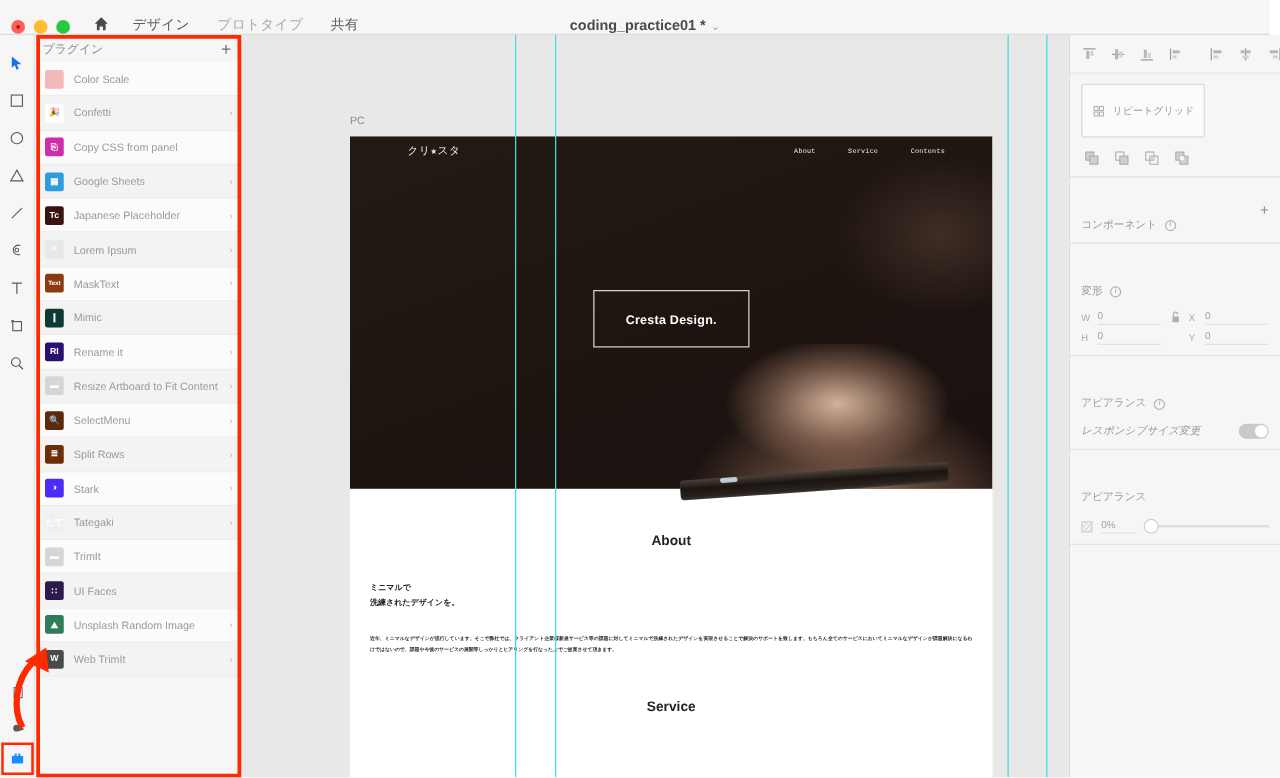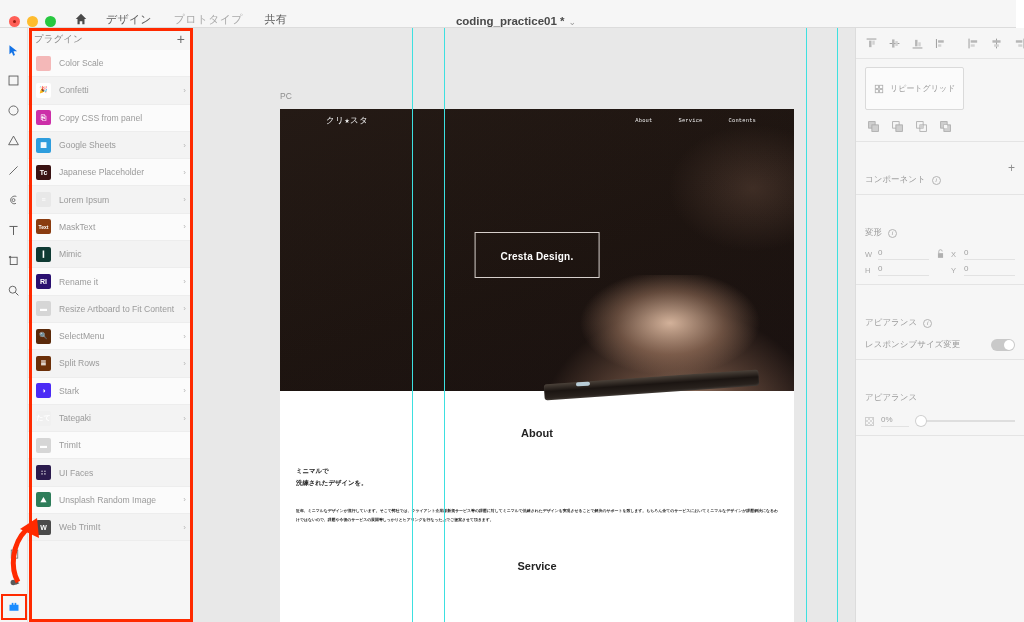--- a/index.html
+++ b/index.html
@@ -179,21 +179,21 @@
   }
   .sec-hd .plus { font-size: 12px; color: #8d8d8d; line-height: 1; }
   .xf-grid { display: grid; grid-template-columns: 1fr 22px 1fr; gap: 4px 0; margin-top: 9px; align-items: center; }
   .field { display: flex; align-items: center; gap: 6px; }
   .field .k { font-size: 7.5px; color: #a8a8a8; width: 7px; }
   .field .v {
     font-size: 8px; color: #9f9f9f; flex: 1;
     border-bottom: 1px solid #e2e2e2; padding-bottom: 2px;
   }
   .lockcol { display:flex; align-items:center; justify-content:center; color:#b0b0b0; }
-  .toggle-row { display: flex; align-items: center; justify-content: space-between; margin-top: 10px; }
+  .toggle-row { display: flex; align-items: center; justify-content: space-between; margin-top: 10px; font-style: italic; }
   .toggle-row .t { font-size: 8.5px; color: #9a9a9a; }
   .switch {
     width: 24px; height: 12px; border-radius: 6px; background: #c9c9c9; position: relative;
   }
   .switch::after {
     content:""; position:absolute; right:1px; top:1px; width:10px; height:10px;
     border-radius:50%; background:#fff;
   }
   .op-row { display: flex; align-items: center; gap: 7px; margin-top: 11px; }
   .checker {

